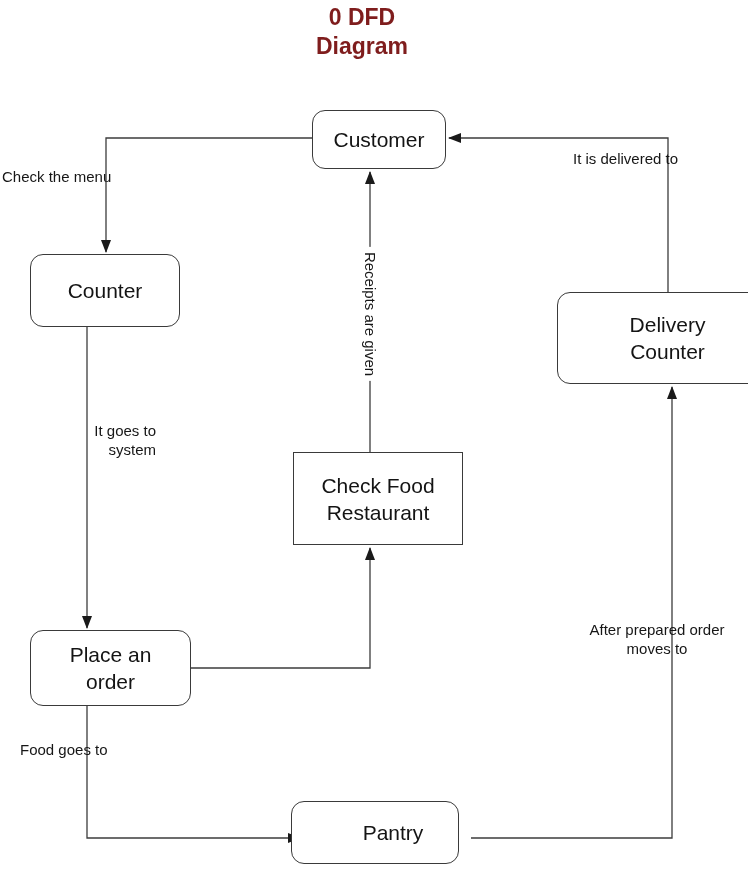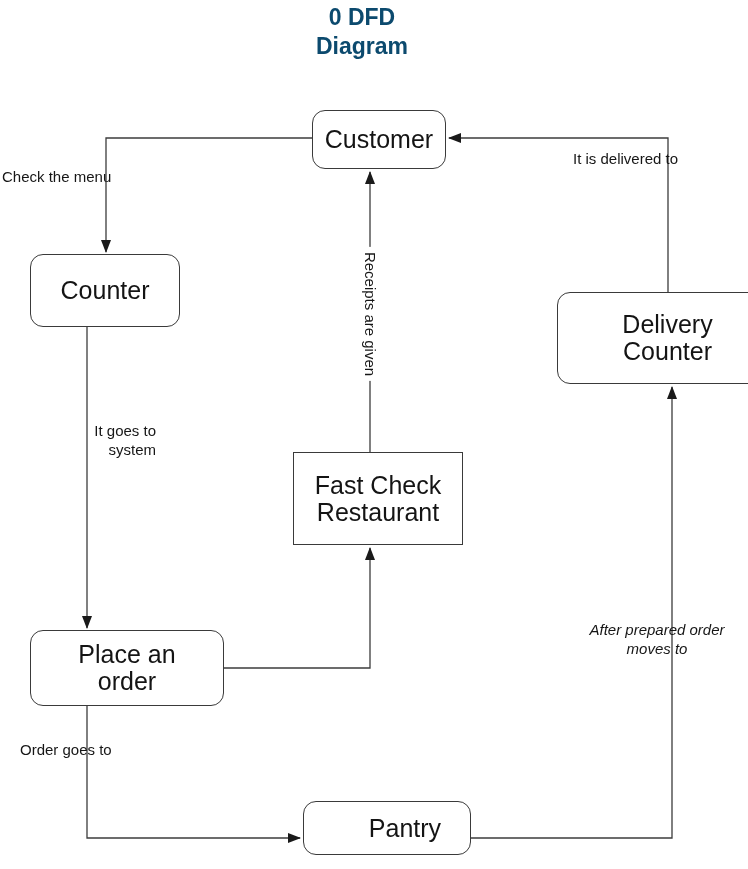--- a/index.html
+++ b/index.html
@@ -15,66 +15,66 @@
   .title {
     position: absolute;
     left: 262px;
     top: 3px;
     width: 200px;
     text-align: center;
     font-size: 23px;
     font-weight: bold;
     line-height: 29px;
     white-space: pre-line;
-    color: #0c4a6e;
+    color: #7f1d1d;
   }
   .wires {
     position: absolute;
     left: 0; top: 0;
   }
   .node {
     position: absolute;
     background: #ffffff;
     border: 1.4px solid #3a3a3a;
     display: flex;
     align-items: center;
     justify-content: center;
     text-align: center;
-    font-size: 25px;
+    font-size: 21px;
     line-height: 27px;
     white-space: pre-line;
     box-sizing: border-box;
     color: #141414;
   }
   .rounded { border-radius: 13px; }
   .n-customer { left: 312px; top: 110px; width: 134px; height: 59px; }
   .n-counter { left: 30px; top: 254px; width: 150px; height: 73px; }
   .n-delivery { left: 557px; top: 292px; width: 221px; height: 92px; }
   .n-ffr { left: 293px; top: 452px; width: 170px; height: 93px; border-radius: 0; }
-  .n-place { left: 30px; top: 630px; width: 194px; height: 76px; }
-  .n-pantry { left: 303px; top: 801px; width: 168px; height: 54px; padding-left: 36px; }
+  .n-place { left: 30px; top: 630px; width: 161px; height: 76px; }
+  .n-pantry { left: 291px; top: 801px; width: 168px; height: 63px; padding-left: 36px; }
   .edge-label {
     position: absolute;
     font-size: 15px;
     line-height: 19px;
     white-space: pre-line;
     color: #161616;
   }
   .el-check { left: 2px; top: 167px; }
   .el-system { left: 38px; top: 421px; width: 118px; text-align: right; }
   .el-receipts {
     left: 370px; top: 314px;
     transform: translate(-50%, -50%) rotate(90deg);
     background: #ffffff;
     padding: 0 5px;
   }
   .el-cash { left: 263px; top: 594px; width: 140px; text-align: center; }
   .el-ordergoes { left: 20px; top: 740px; }
   .el-delivered { left: 573px; top: 149px; }
-  .el-prepared { left: 582px; top: 620px; width: 150px; text-align: center; font-style: italic; }
+  .el-prepared { left: 582px; top: 620px; width: 150px; text-align: center; }
 </style>
 </head>
 <body>
 
 <div class="canvas">
 
   <div class="title">0 DFD
 Diagram</div>
 
   <svg class="wires" width="748" height="869" viewBox="0 0 748 869">
@@ -96,33 +96,33 @@
     <span>Customer</span>
   </div>
   <div class="node rounded n-counter">
     <span>Counter</span>
   </div>
   <div class="node rounded n-delivery">
     <span>Delivery
 Counter</span>
   </div>
   <div class="node n-ffr">
-    <span>Fast Check
+    <span>Check Food
 Restaurant</span>
   </div>
   <div class="node rounded n-place">
     <span>Place an
 order</span>
   </div>
   <div class="node rounded n-pantry">
     <span>Pantry</span>
   </div>
 
   <div class="edge-label el-check">Check the menu</div>
   <div class="edge-label el-system">It goes to
 system</div>
   <div class="edge-label el-receipts">Receipts are given</div>
-  <div class="edge-label el-ordergoes">Order goes to</div>
+  <div class="edge-label el-ordergoes">Food goes to</div>
   <div class="edge-label el-delivered">It is delivered to</div>
   <div class="edge-label el-prepared">After prepared order
 moves to</div>
 
 </div>
 
 </body></html>

